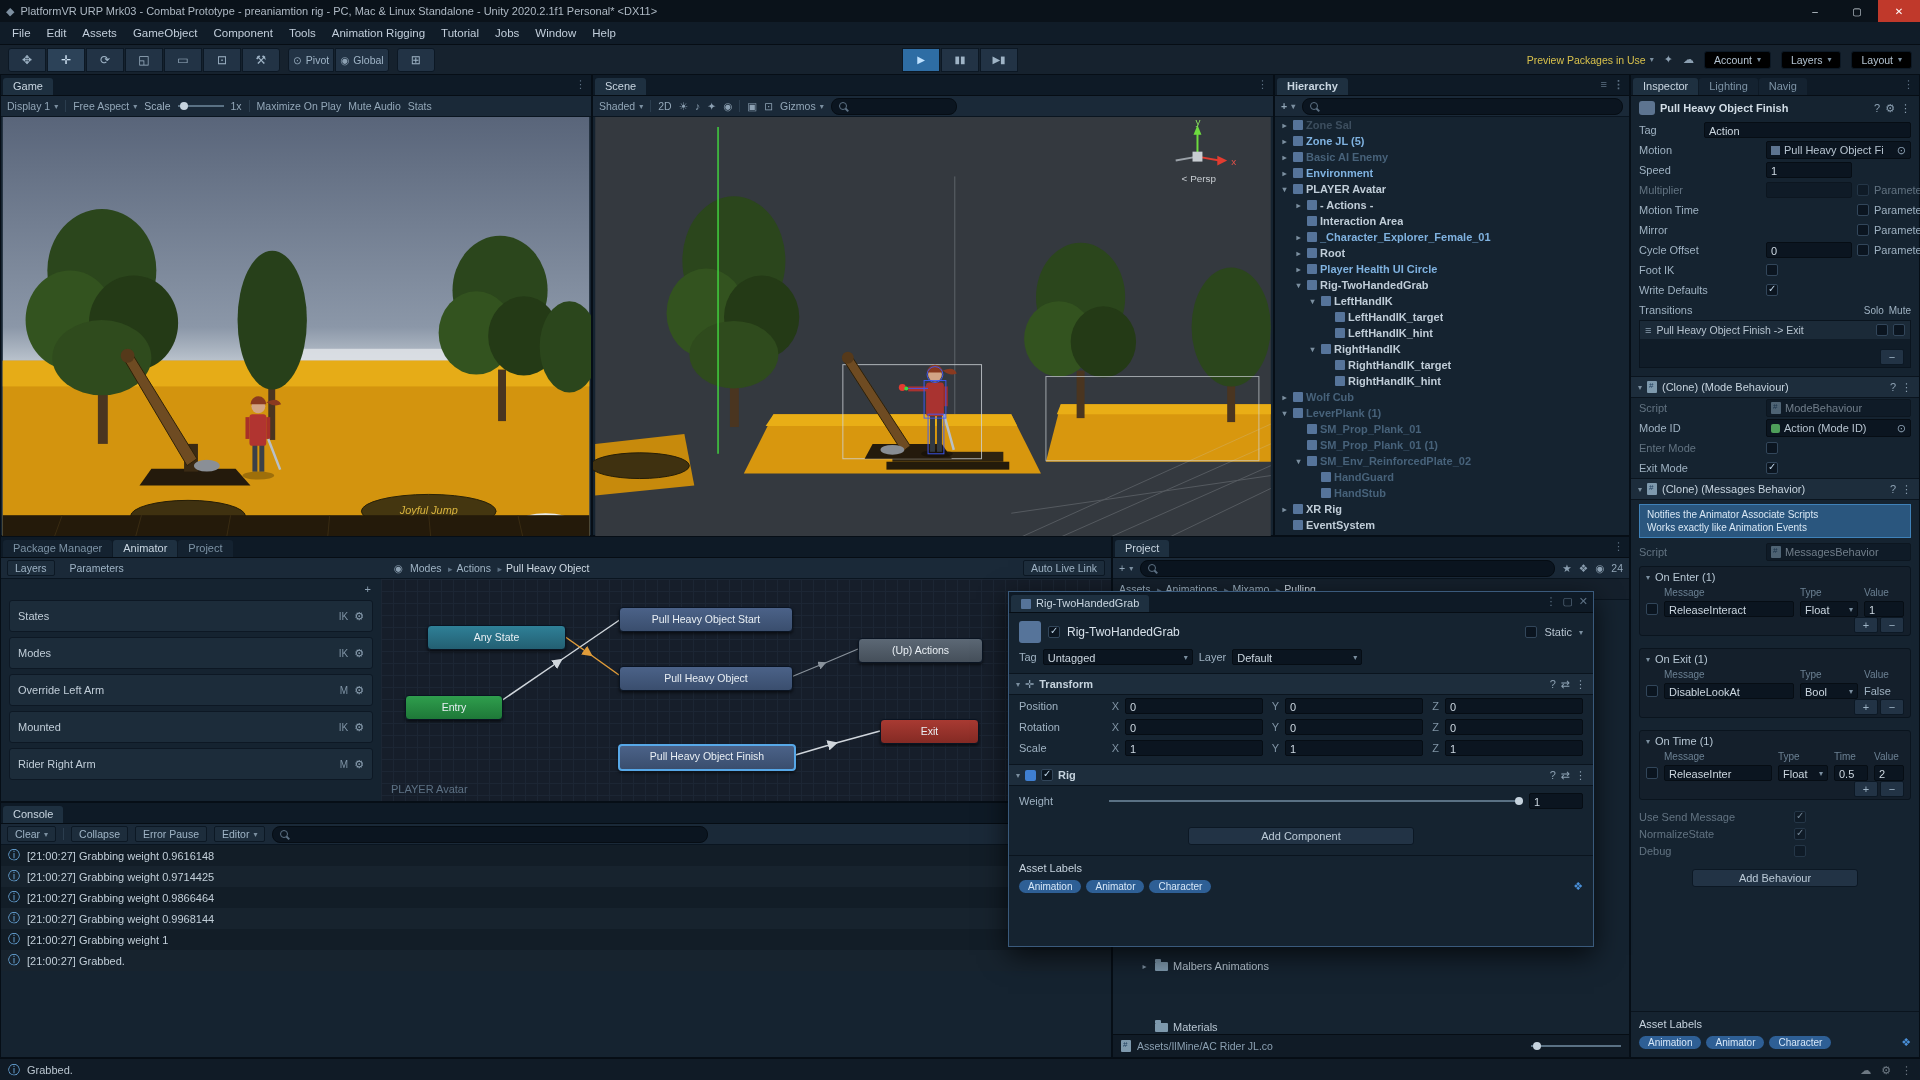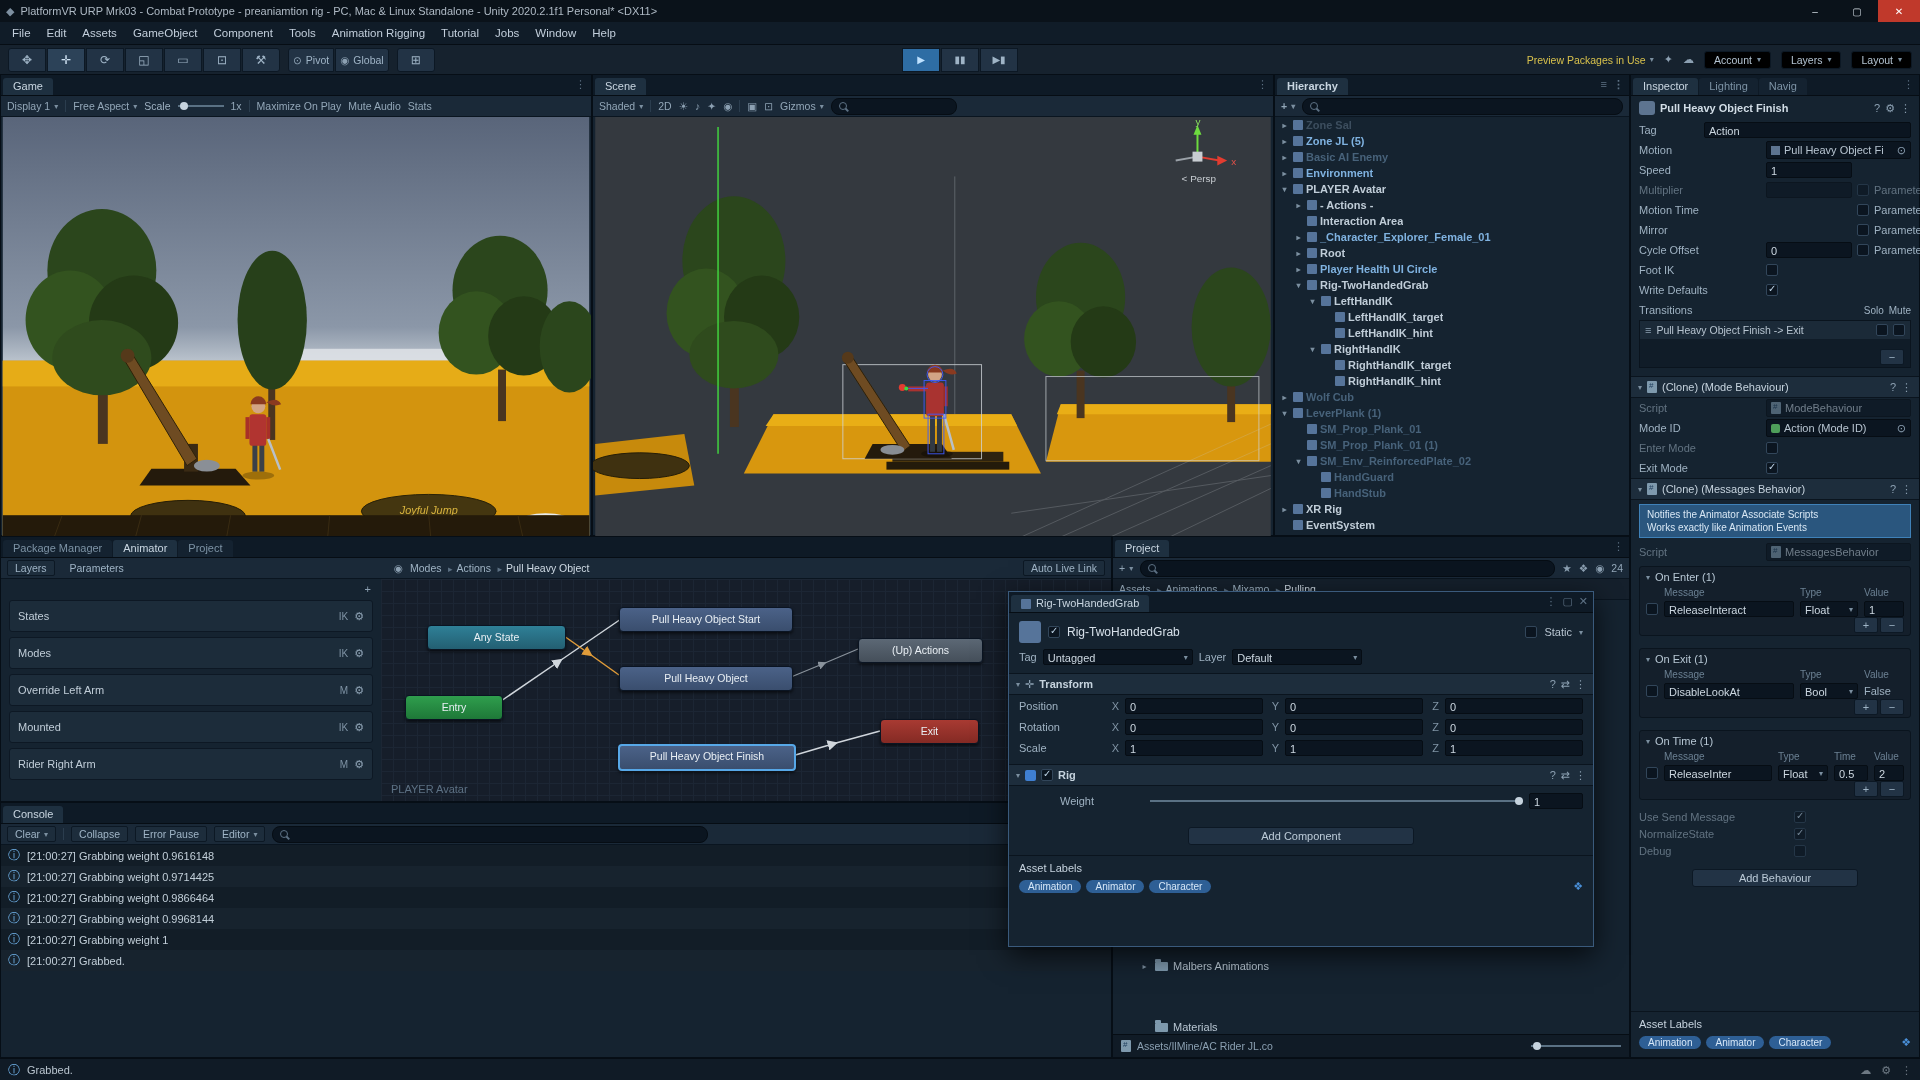--- a/index.html
+++ b/index.html
@@ -1124,21 +1124,21 @@
       </div>
     <div class="chead" style="margin-top:6px;">
       <span class="caret">▾</span>
       <span style="width:11px;height:11px;background:#3f7fd1;border-radius:2px;"></span>
       <span class="cb on"></span>
       <span style="flex:1;font-weight:bold;">Rig</span>
       <span class="ico">?</span>
       <span class="ico">⇄</span>
       <span class="ico">⋮</span>
     </div>
-    <div class="trow" style="margin-top:4px;margin-left:41px;">
+    <div class="trow" style="margin-top:4px;">
       <span class="tlabel">Weight</span>
       <span class="slider" style="flex:1;">
           <span class="knob" style="left:calc(100% - 8px);"></span>
         </span>
       <span class="fld" style="width:54px;">1</span>
     </div>
     <div style="display:flex;justify-content:center;margin:16px 0 10px;">
       <span class="btn" style="width:200px;">Add Component</span>
     </div>
     <div style="border-top:1px solid #0a141e;padding:6px 10px;">

